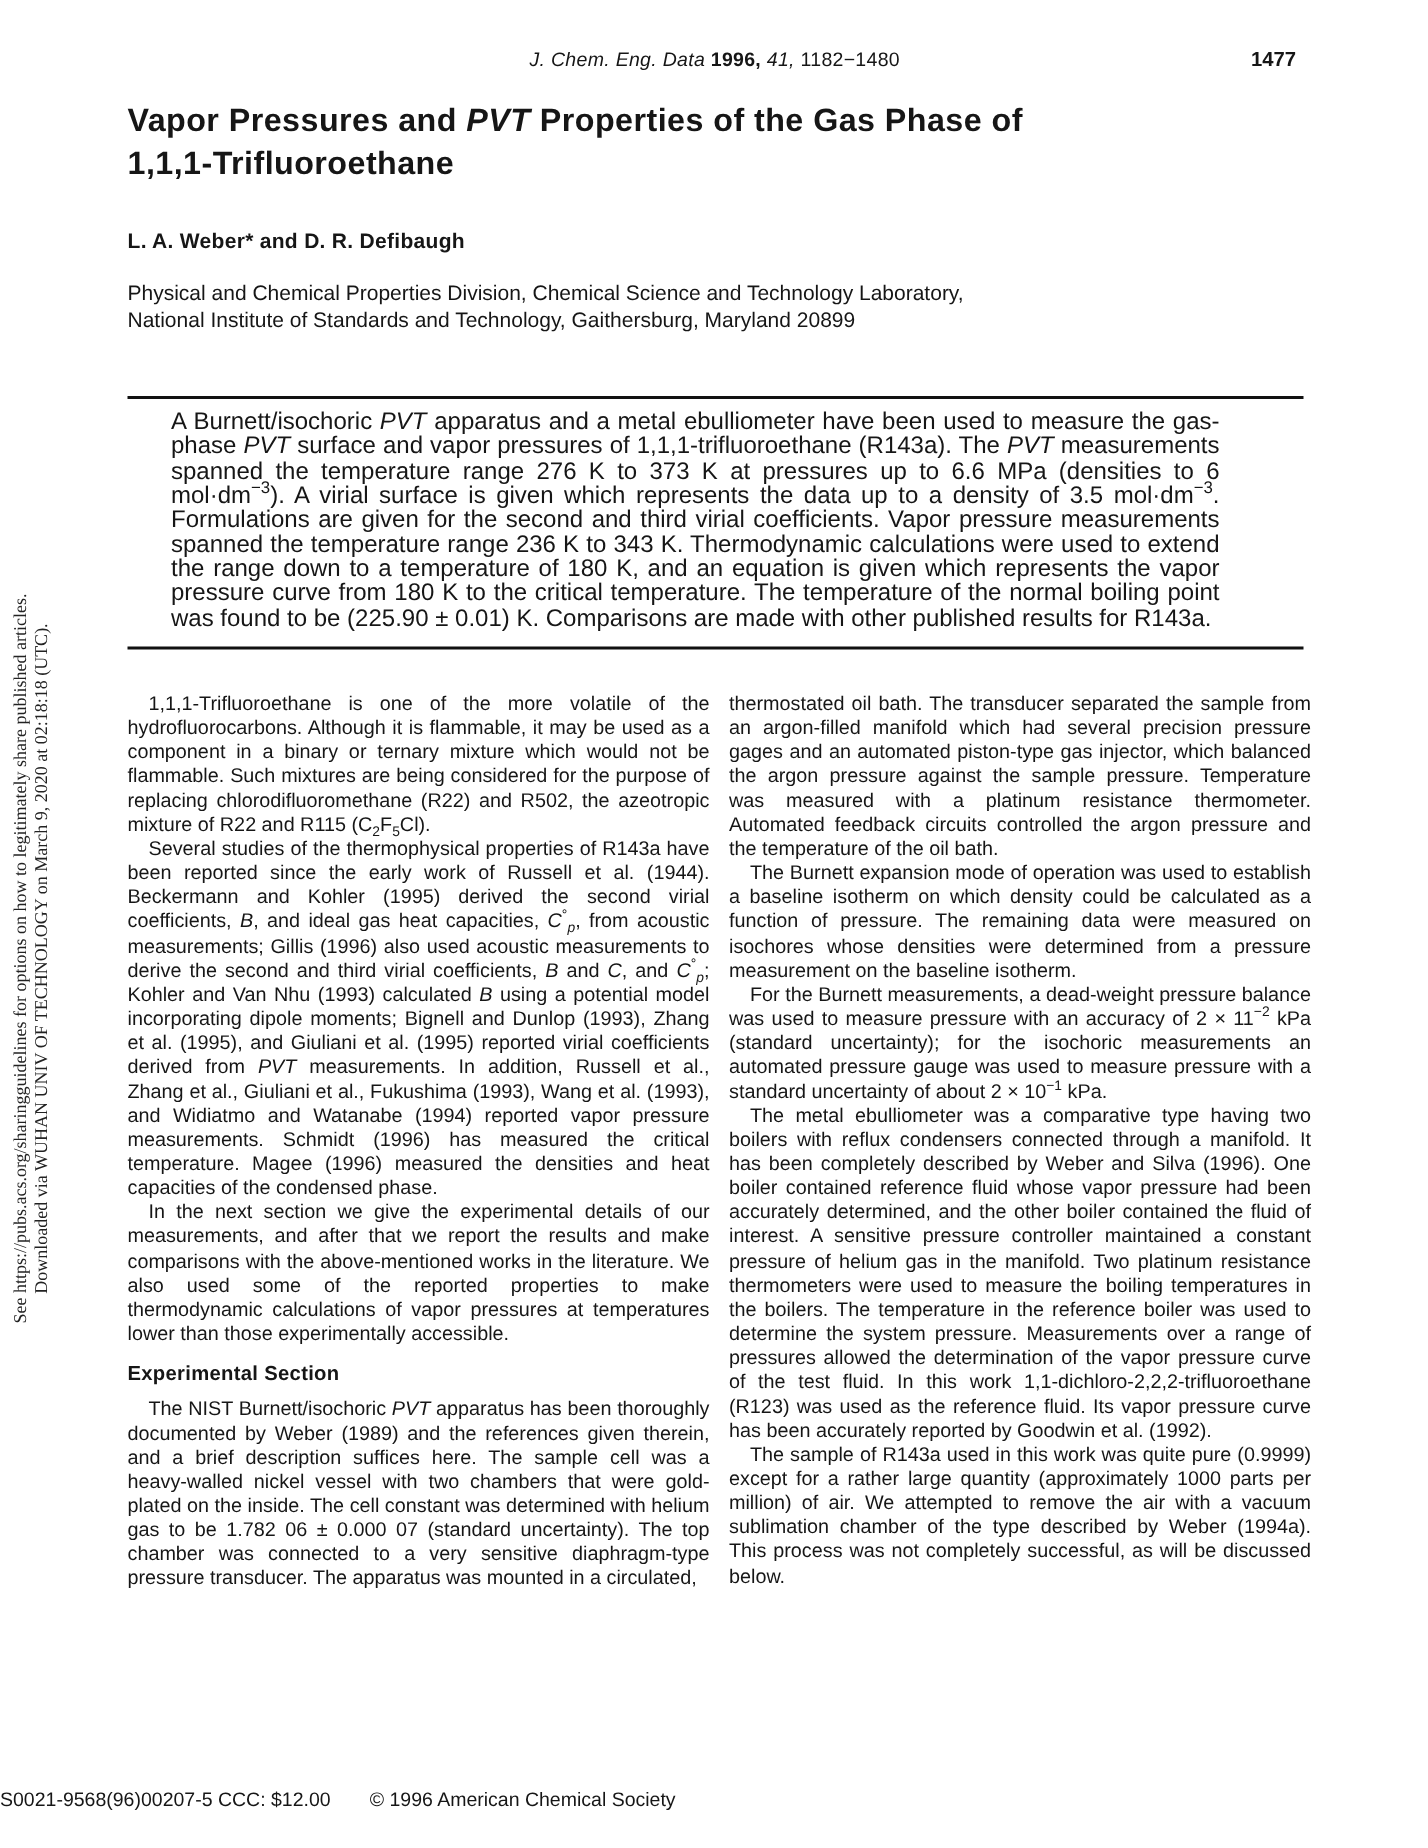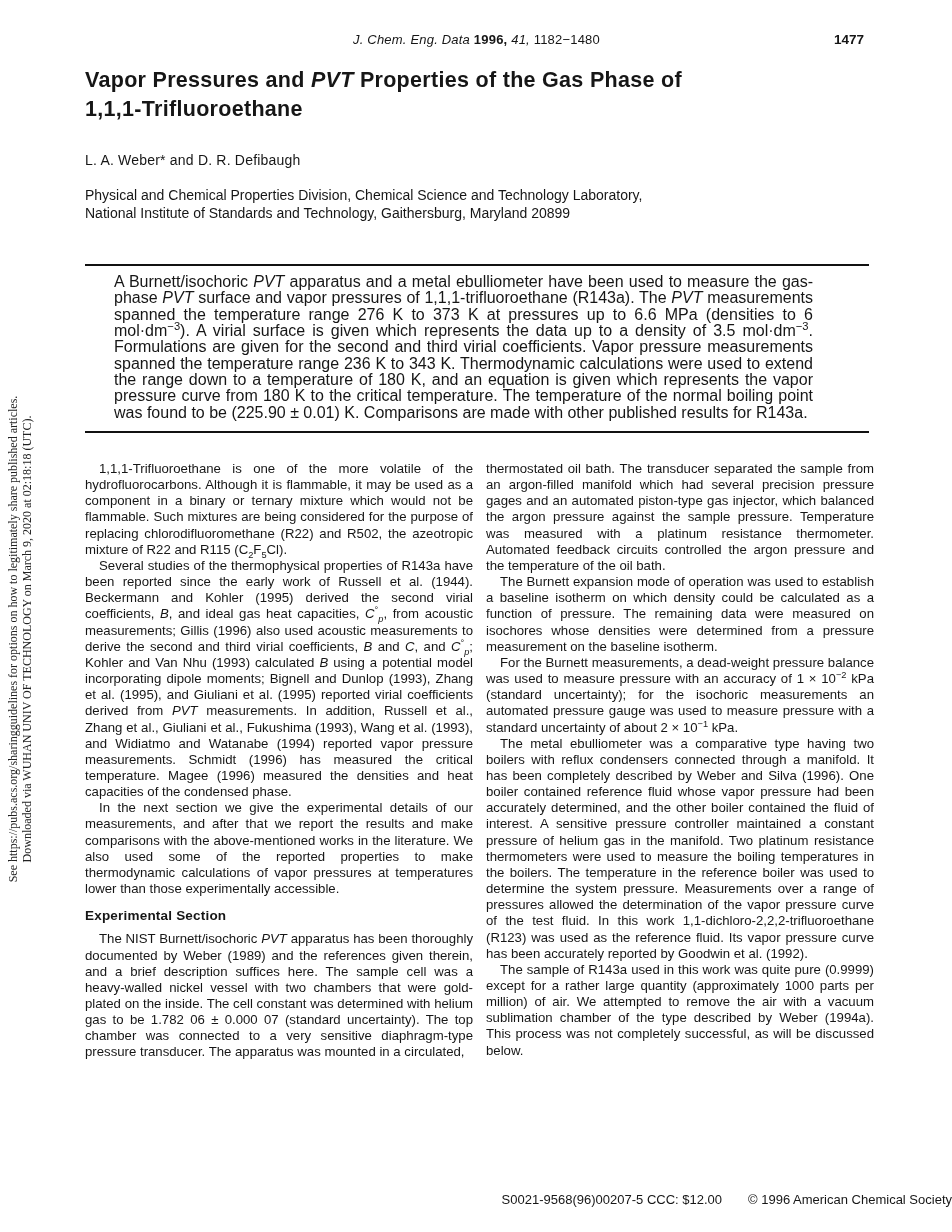--- a/index.html
+++ b/index.html
@@ -17,21 +17,21 @@
   }
   #hdr-pagenum {
     top:32px; right:88px; font-size:13.5px; font-weight:bold;
   }
 
   
   #title {
     left:85px; top:66px; width:720px;
     font-size:21.5px; font-weight:bold; line-height:29px; letter-spacing:.3px;
   }
-  #authors { left:85px; top:152px; font-size:14px; font-weight:normal; letter-spacing:.2px; }
+  #authors { left:85px; top:152px; font-size:14px; font-weight:bold; letter-spacing:.2px; }
   #affiliation { left:85px; top:186px; width:700px; font-size:14px; line-height:18px; }
 
   .rule { left:85px; width:784px; height:2px; background:#111; }
   #rule-top { top:264px; }
   #rule-bottom { top:431px; }
 
   #abstract {
     left:114px; top:274px; width:699px;
     font-size:16px; line-height:16.35px; text-align:justify;
   }
@@ -43,21 +43,21 @@
 
   .heading { font-weight:bold; font-size:13.5px; letter-spacing:.2px; text-align:left; margin:0 0 7px 0; }
   .heading.spaced { margin-top:11px; }
   p.para { margin:0; }
   p.para.indent { text-indent:14px; }
 
   sup, sub { font-size:70%; line-height:0; }
 
   
   #footer {
-    left:0; right:0; top:1192px; text-align:right; font-size:13px;
+    left:0; right:0; top:1192px; text-align:left; font-size:13px;
   }
   #footer .gap { display:inline-block; width:26px; }
 
   
   #sidebar {
     left:7px; top:938px; width:598px;
     transform:rotate(-90deg); transform-origin:0 0;
     font-family:"Liberation Serif", serif; font-size:12px; line-height:13.5px;
     color:#222; text-align:center; white-space:nowrap;
   }
@@ -95,21 +95,21 @@
     <p class="para indent"><span>1,1,1-Trifluoroethane is one of the more volatile of the hydrofluorocarbons. Although it is flammable, it may be used as a component in a binary or ternary mixture which would not be flammable. Such mixtures are being considered for the purpose of replacing chlorodifluoromethane (R22) and R502, the azeotropic mixture of R22 and R115 (C</span><sub>2</sub><span>F</span><sub>5</sub><span>Cl).</span></p>
     <p class="para indent"><span>Several studies of the thermophysical properties of R143a have been reported since the early work of Russell et al. (1944). Beckermann and Kohler (1995) derived the second virial coefficients, </span><span style="font-style: italic;">B</span><span>, and ideal gas heat capacities, </span><span style="font-style: italic;">C</span><sup>°</sup><sub style="font-style: italic;">p</sub><span>, from acoustic measurements; Gillis (1996) also used acoustic measurements to derive the second and third virial coefficients, </span><span style="font-style: italic;">B</span><span> and </span><span style="font-style: italic;">C</span><span>, and </span><span style="font-style: italic;">C</span><sup>°</sup><sub style="font-style: italic;">p</sub><span>; Kohler and Van Nhu (1993) calculated </span><span style="font-style: italic;">B</span><span> using a potential model incorporating dipole moments; Bignell and Dunlop (1993), Zhang et al. (1995), and Giuliani et al. (1995) reported virial coefficients derived from </span><span style="font-style: italic;">PVT</span><span> measurements. In addition, Russell et al., Zhang et al., Giuliani et al., Fukushima (1993), Wang et al. (1993), and Widiatmo and Watanabe (1994) reported vapor pressure measurements. Schmidt (1996) has measured the critical temperature. Magee (1996) measured the densities and heat capacities of the condensed phase.</span></p>
     <p class="para indent"><span>In the next section we give the experimental details of our measurements, and after that we report the results and make comparisons with the above-mentioned works in the literature. We also used some of the reported properties to make thermodynamic calculations of vapor pressures at temperatures lower than those experimentally accessible.</span></p>
     <div class="heading spaced">Experimental Section</div>
     <p class="para indent"><span>The NIST Burnett/isochoric </span><span style="font-style: italic;">PVT</span><span> apparatus has been thoroughly documented by Weber (1989) and the references given therein, and a brief description suffices here. The sample cell was a heavy-walled nickel vessel with two chambers that were gold-plated on the inside. The cell constant was determined with helium gas to be 1.782 06 ± 0.000 07 (standard uncertainty). The top chamber was connected to a very sensitive diaphragm-type pressure transducer. The apparatus was mounted in a circulated,</span></p>
   </div>
 
   <div id="col-right" class="abs col">
     <p class="para"><span>thermostated oil bath. The transducer separated the sample from an argon-filled manifold which had several precision pressure gages and an automated piston-type gas injector, which balanced the argon pressure against the sample pressure. Temperature was measured with a platinum resistance thermometer. Automated feedback circuits controlled the argon pressure and the temperature of the oil bath.</span></p>
     <p class="para indent"><span>The Burnett expansion mode of operation was used to establish a baseline isotherm on which density could be calculated as a function of pressure. The remaining data were measured on isochores whose densities were determined from a pressure measurement on the baseline isotherm.</span></p>
-    <p class="para indent"><span>For the Burnett measurements, a dead-weight pressure balance was used to measure pressure with an accuracy of 1 × 10</span><sup>−2</sup><span> kPa (standard uncertainty); for the isochoric measurements an automated pressure gauge was used to measure pressure with a standard uncertainty of about 2 × 10</span><sup>−1</sup><span> kPa.</span></p>
+    <p class="para indent"><span>For the Burnett measurements, a dead-weight pressure balance was used to measure pressure with an accuracy of 2 × 11</span><sup>−2</sup><span> kPa (standard uncertainty); for the isochoric measurements an automated pressure gauge was used to measure pressure with a standard uncertainty of about 2 × 10</span><sup>−1</sup><span> kPa.</span></p>
     <p class="para indent"><span>The metal ebulliometer was a comparative type having two boilers with reflux condensers connected through a manifold. It has been completely described by Weber and Silva (1996). One boiler contained reference fluid whose vapor pressure had been accurately determined, and the other boiler contained the fluid of interest. A sensitive pressure controller maintained a constant pressure of helium gas in the manifold. Two platinum resistance thermometers were used to measure the boiling temperatures in the boilers. The temperature in the reference boiler was used to determine the system pressure. Measurements over a range of pressures allowed the determination of the vapor pressure curve of the test fluid. In this work 1,1-dichloro-2,2,2-trifluoroethane (R123) was used as the reference fluid. Its vapor pressure curve has been accurately reported by Goodwin et al. (1992).</span></p>
     <p class="para indent"><span>The sample of R143a used in this work was quite pure (0.9999) except for a rather large quantity (approximately 1000 parts per million) of air. We attempted to remove the air with a vacuum sublimation chamber of the type described by Weber (1994a). This process was not completely successful, as will be discussed below.</span></p>
   </div>
 
   <div id="footer" class="abs">
     <span>S0021-9568(96)00207-5 CCC: $12.00</span><span class="gap"></span><span>© 1996 American Chemical Society</span>
   </div>
 
 </div>
 

